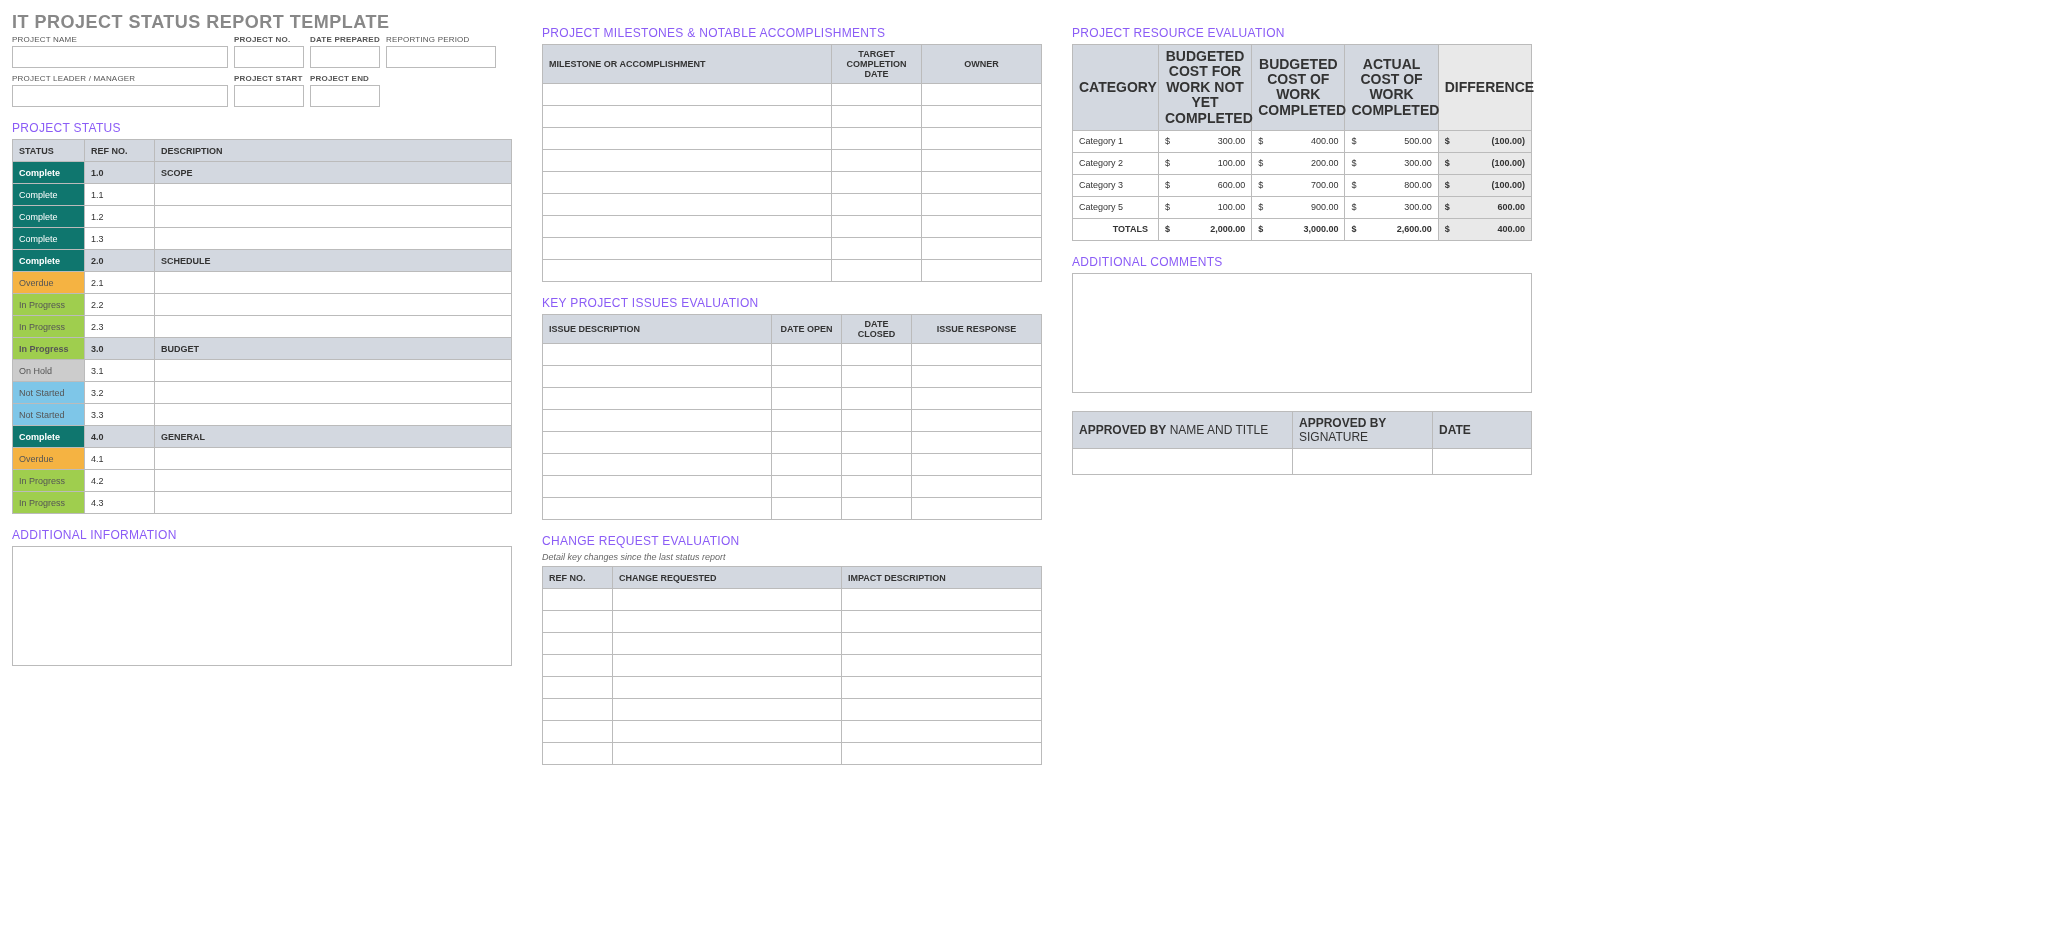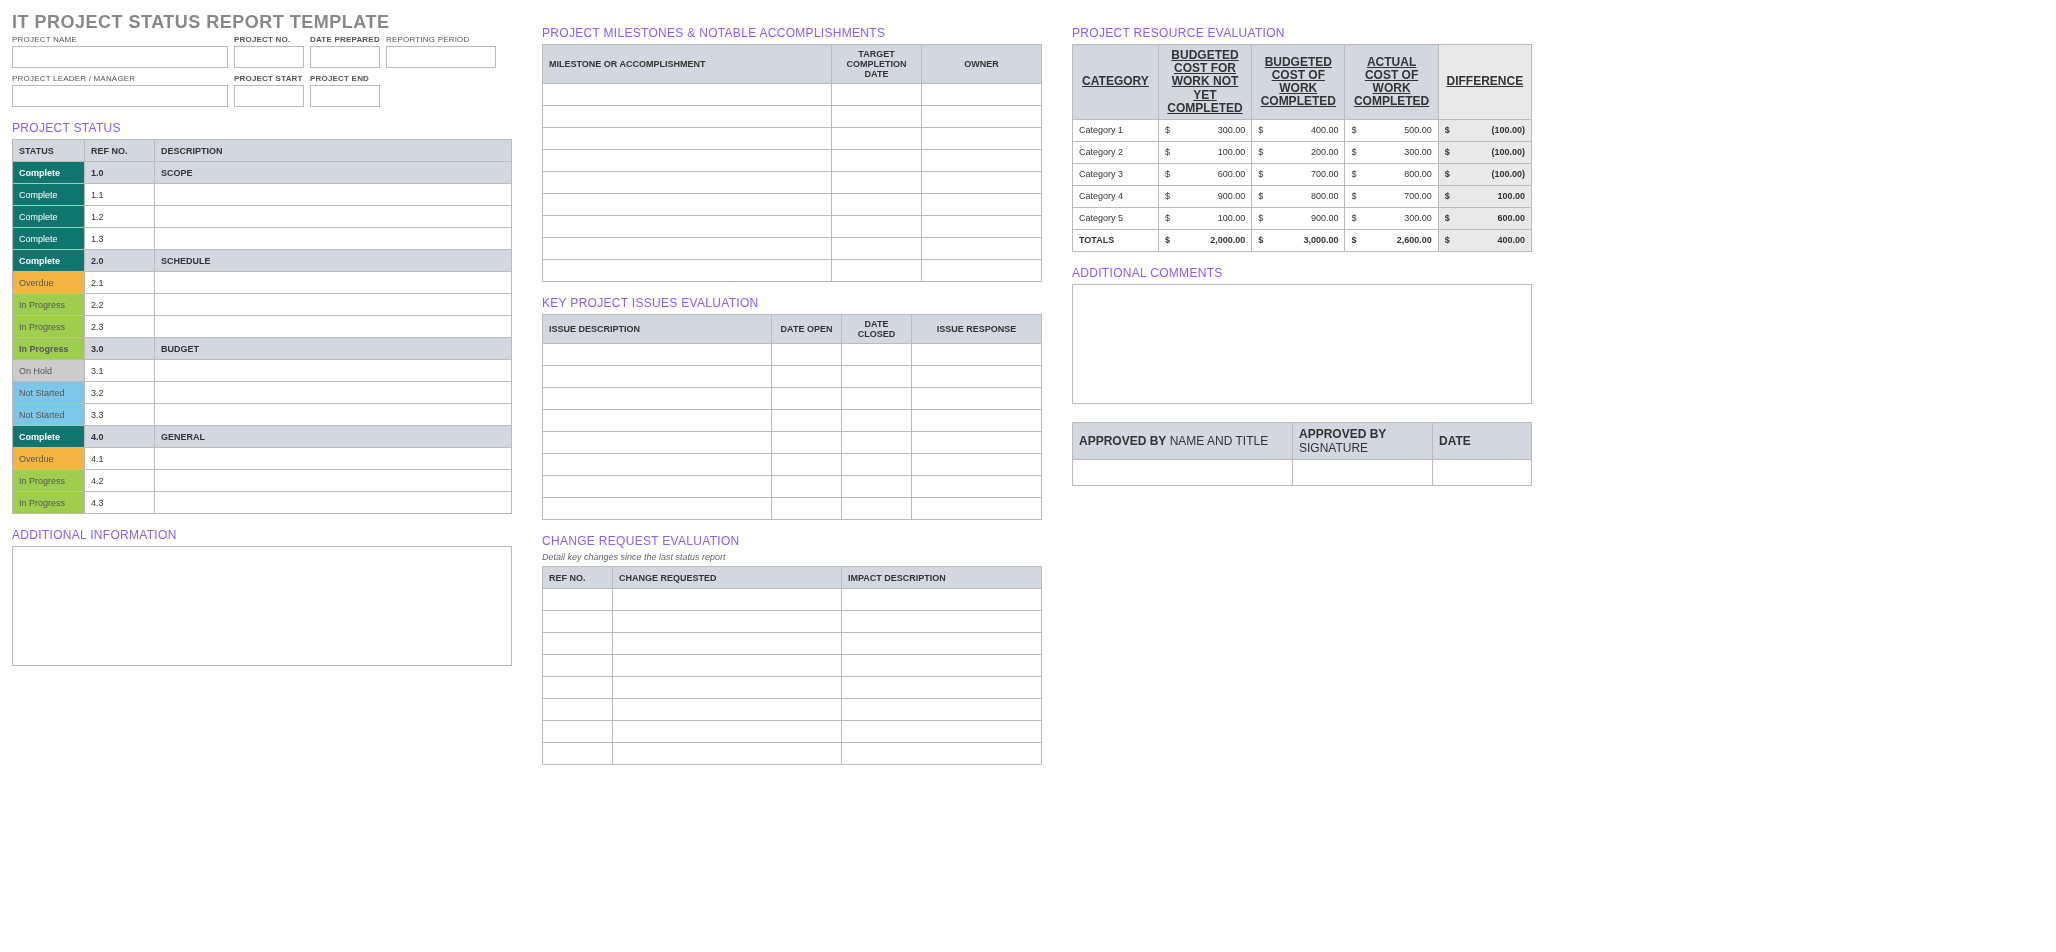--- a/index.html
+++ b/index.html
@@ -85,22 +85,22 @@
   .ps-ref    { width: 70px; }
   .sub-header { background: #d3d8e0; }
   .sub-header td { font-weight: bold; }
 
   
   .res-cat { width: 70px; }
   .res-col { width: 76px; }
   .res td.money { text-align: right; position: relative; padding-left: 14px; }
   .res td.money .sym { position: absolute; left: 6px; }
   .res .totals td { font-weight: bold; text-align: right; }
-  .res .totals .lbl { text-align: left; padding-right: 10px; }
-  .res th { text-align: center; font-size: 12px; line-height: 1.1; text-decoration: underline; }
+  .res .totals .lbl { text-align: right; padding-right: 10px; }
+  .res th { text-align: center; font-size: 14px; line-height: 1.1; }
   .res .diff-col { background: #e9e9e9; }
 
   
   .bigbox {
     border: 1px solid #bbb;
     height: 120px;
     background: #fff;
   }
 
   
@@ -481,27 +481,20 @@
             <td class="money diff-col" style="font-weight:bold"><span class="sym">$</span>(100.00)</td>
           </tr>
           <tr>
             <td>Category 3</td>
             <td class="money " style=""><span class="sym">$</span>600.00</td>
             <td class="money " style=""><span class="sym">$</span>700.00</td>
             <td class="money " style=""><span class="sym">$</span>800.00</td>
             <td class="money diff-col" style="font-weight:bold"><span class="sym">$</span>(100.00)</td>
           </tr>
           <tr>
-            <td>Category 4</td>
-            <td class="money " style=""><span class="sym">$</span>900.00</td>
-            <td class="money " style=""><span class="sym">$</span>800.00</td>
-            <td class="money " style=""><span class="sym">$</span>700.00</td>
-            <td class="money diff-col" style="font-weight:bold"><span class="sym">$</span>100.00</td>
-          </tr>
-          <tr>
             <td>Category 5</td>
             <td class="money " style=""><span class="sym">$</span>100.00</td>
             <td class="money " style=""><span class="sym">$</span>900.00</td>
             <td class="money " style=""><span class="sym">$</span>300.00</td>
             <td class="money diff-col" style="font-weight:bold"><span class="sym">$</span>600.00</td>
           </tr>
           <tr class="totals">
             <td class="lbl">TOTALS</td>
             <td class="money " style="font-weight:bold"><span class="sym">$</span>2,000.00</td>
             <td class="money " style="font-weight:bold"><span class="sym">$</span>3,000.00</td>

